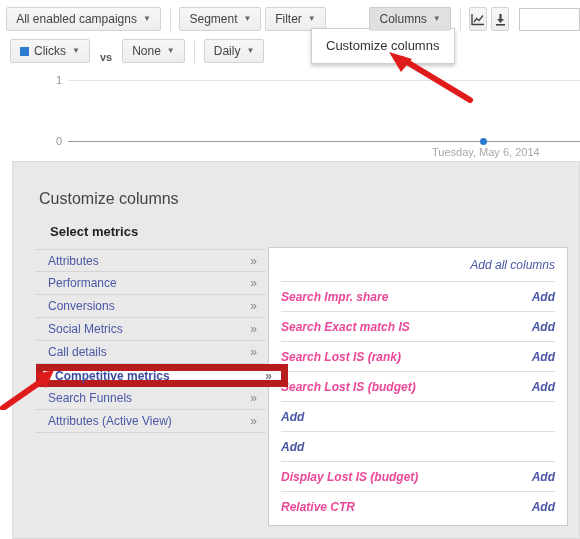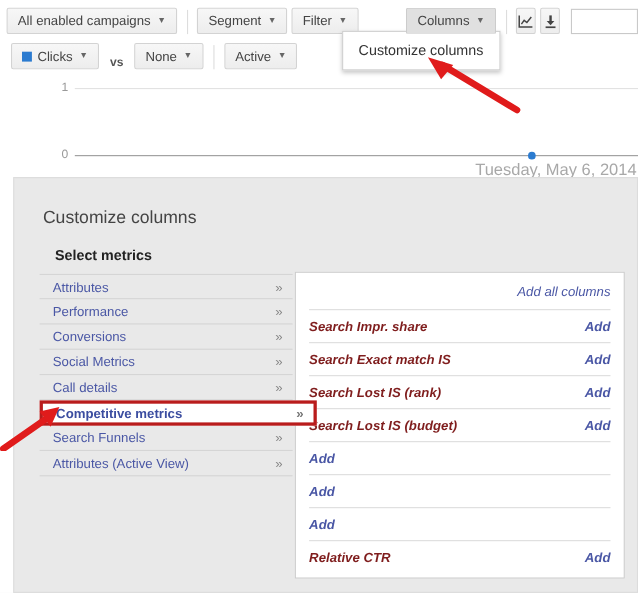--- a/index.html
+++ b/index.html
@@ -167,21 +167,21 @@
   .datapoint {
     position: absolute;
     width: 7px;
     height: 7px;
     border-radius: 50%;
     background: #2b7bd0;
   }
   .date-label {
     position: absolute;
     color: #a8a8a8;
-    font-size: 15px;
+    font-size: 11px;
     white-space: nowrap;
   }
 
   
   .panel {
     position: absolute;
     left: 12px;
     top: 161px;
     width: 568px;
     height: 378px;
@@ -226,21 +226,21 @@
   }
   .cat-item:first-child { border-top: 1px solid #d5d5d5; }
   .cat-item .chev {
     color: #888888;
     font-size: 12px;
     letter-spacing: -1px;
   }
   .cat-item.selected {
     background: #ffffff;
     font-weight: bold;
-    border: 3px solid #b91c1c;
+    border: 7px solid #b91c1c;
     position: relative;
     z-index: 5;
     width: 252px;
     color: #3b4da0;
   }
   .cat-item.selected .chev { color: #777777; }
 
   
   .metrics {
     position: absolute;
@@ -269,21 +269,21 @@
   .metric-row {
     height: 29px;
     display: flex;
     align-items: center;
     justify-content: space-between;
     border-top: 1px solid #dddddd;
   }
   .metric-name {
     font-size: 12px;
     font-weight: bold;
-    color: #7f1d1d;
+    color: #ec4899;
   }
   .metric-add {
     font-size: 12px;
     font-weight: bold;
     color: #4a57a5;
     text-decoration: none;
     cursor: default;
   }
 
   
@@ -346,21 +346,21 @@
       <span>Clicks</span>
       <span class="caret">▼</span>
     </div>
     <span class="vs-label">vs</span>
     <div class="btn">
       <span>None</span>
       <span class="caret">▼</span>
     </div>
     <span class="sep"></span>
     <div class="btn">
-      <span>Active</span>
+      <span>Daily</span>
       <span class="caret">▼</span>
     </div>
   </div>
 </div>
 
 <div class="dropdown">
   <div class="menu-item">
     <span>Customize columns</span>
   </div>
 </div>
@@ -435,20 +435,21 @@
       <span class="metric-name">Search Lost IS (budget)</span>
       <a href="#" class="metric-add">Add</a>
     </div>
     <div class="metric-row">
       <a href="#" class="metric-add">Add</a>
     </div>
     <div class="metric-row">
       <a href="#" class="metric-add">Add</a>
     </div>
     <div class="metric-row">
+      <span class="metric-name">Display Lost IS (budget)</span>
       <a href="#" class="metric-add">Add</a>
     </div>
     <div class="metric-row">
       <span class="metric-name">Relative CTR</span>
       <a href="#" class="metric-add">Add</a>
     </div>
   </div>
 </div>
 
 <svg class="arrow-svg" style="left:386px; top:50px;" width="92" height="56">

